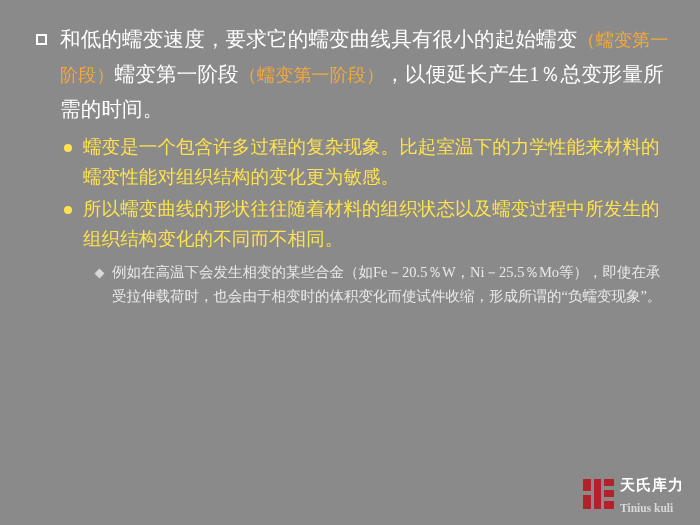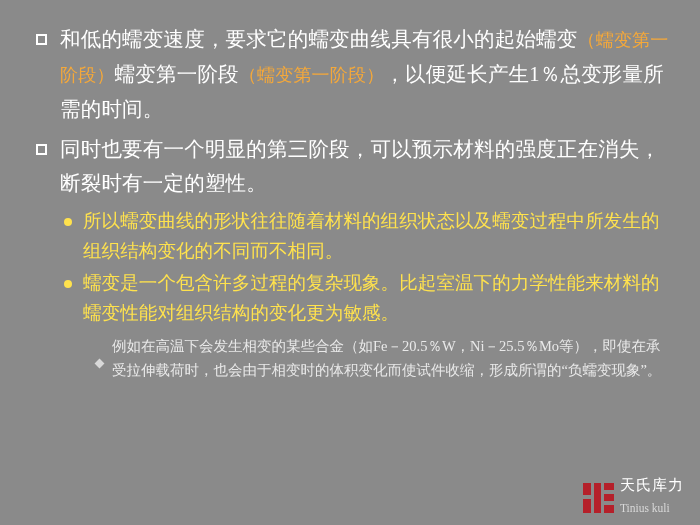--- a/index.html
+++ b/index.html
@@ -64,21 +64,21 @@
   .l2 .text {
     color: #ffe24d;
     font-size: 18.5px;
     line-height: 30px;
     letter-spacing: 0.1px;
   }
 
   
   .l3 {
     display: flex;
-    align-items: center;
+    align-items: flex-start;
     margin: 6px 0 0 62px;
   }
   .l3 .marker {
     flex: 0 0 auto;
     width: 7px;
     height: 7px;
     background: #d8d8d8;
     transform: rotate(45deg);
     margin: 10px 9px 0 2px;
   }
@@ -87,22 +87,23 @@
     font-size: 14.5px;
     line-height: 24px;
   }
 
   
   .watermark {
     position: absolute;
     right: 16px;
     bottom: 10px;
     display: flex;
-    align-items: flex-end;
+    align-items: flex-start;
     gap: 4px;
+    font-weight: bold;
   }
   .watermark .logo {
     position: relative;
     width: 34px;
     height: 34px;
   }
   .watermark .logo svg { display: block; }
   .watermark .wm-text {
     display: flex;
     flex-direction: column;
@@ -126,35 +127,29 @@
 
 <div class="slide">
 
   <div class="l1">
     <span class="marker"></span>
     <div class="text">
       <span>和低的蠕变速度，要求它的蠕变曲线具有很小的起始蠕变</span><span class="hl">（蠕变第一阶段）</span><span>蠕变第一阶段</span><span class="hl">（蠕变第一阶段）</span><span>，以便延长产生1％总变形量所需的时间。</span>
     </div>
   </div>
 
-  <div class="l1">
+
+  <div class="l2">
     <span class="marker"></span>
-    <div class="text">
-      <span>同时也要有一个明显的第三阶段，可以预示材料的强度正在消失，断裂时有一定的塑性。</span>
-    </div>
+    <div class="text">蠕变是一个包含许多过程的复杂现象。比起室温下的力学性能来材料的蠕变性能对组织结构的变化更为敏感。</div>
   </div>
 
   <div class="l2">
     <span class="marker"></span>
     <div class="text">所以蠕变曲线的形状往往随着材料的组织状态以及蠕变过程中所发生的组织结构变化的不同而不相同。</div>
-  </div>
-
-  <div class="l2">
-    <span class="marker"></span>
-    <div class="text">蠕变是一个包含许多过程的复杂现象。比起室温下的力学性能来材料的蠕变性能对组织结构的变化更为敏感。</div>
   </div>
 
   <div class="l3">
     <span class="marker"></span>
     <div class="text">例如在高温下会发生相变的某些合金（如Fe－20.5％W，Ni－25.5％Mo等），即使在承受拉伸载荷时，也会由于相变时的体积变化而使试件收缩，形成所谓的“负蠕变现象”。</div>
   </div>
 
   <div class="watermark">
     <span class="logo">
       <svg width="34" height="34" viewBox="0 0 34 34" xmlns="http://www.w3.org/2000/svg">

